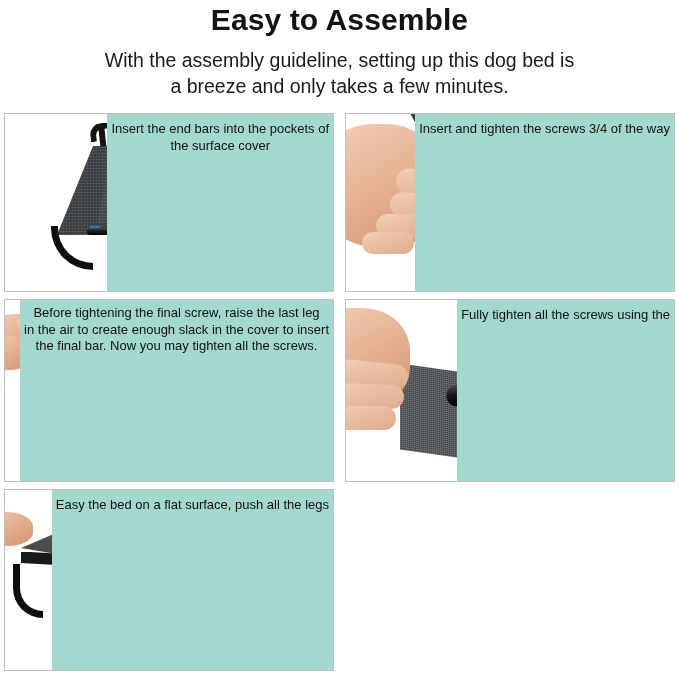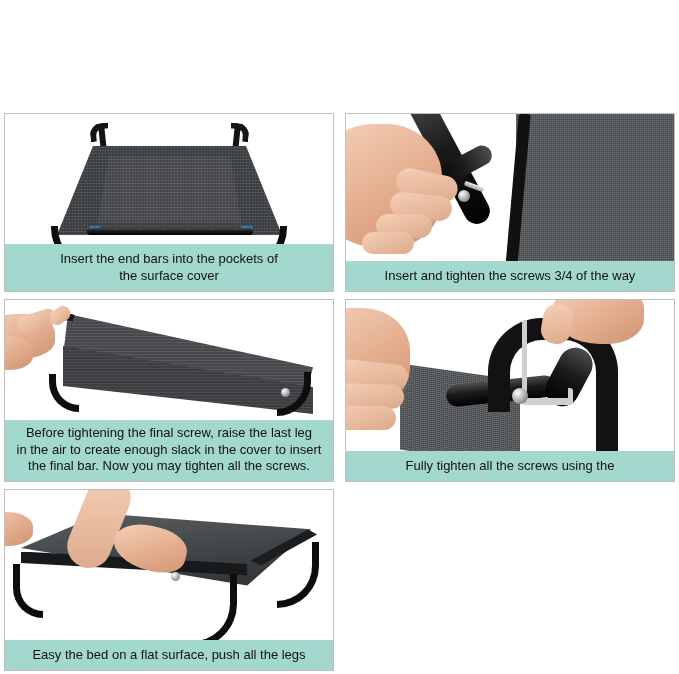--- a/index.html
+++ b/index.html
@@ -32,21 +32,21 @@
     grid-template-columns:330px 330px;
     grid-template-rows:179px 1fr 1fr;
     column-gap:11px;row-gap:7px;
   }
   .panel{
     position:relative;
     border:1px solid #bfbfbf;
     background:#ffffff;
     overflow:hidden;
     box-sizing:border-box;
-    display:flex;flex-direction:column;
+    display:flex;
   }
   .stage{position:relative;flex:1 1 auto;overflow:hidden;background:#fff;}
   .caption{
     background:#a3d8ce;
     color:#111;
     font-size:13px;line-height:17px;
     text-align:center;
     padding:6px 4px 7px 4px;
     flex:0 0 auto;
   }
@@ -128,20 +128,27 @@
   .screwhead{position:absolute;background:radial-gradient(circle at 35% 32%,#fdfdfd,#8e8e8e 70%);border-radius:50%;}
   .allen{position:absolute;border:5px solid #cfcfcf;border-radius:3px;background:transparent;}
 
   .edgeband{position:absolute;background:#111;border-radius:3px;}
 </style>
 </head>
 <body>
 
 <div class="page">
 
+  <div class="header">
+    <h1 class="title">Easy to Assemble</h1>
+    <div class="subtitle">
+      <div>With the assembly guideline, setting up this dog bed is</div>
+      <div>a breeze and only takes a few minutes.</div>
+    </div>
+  </div>
 
   <div class="grid">
 
 
     <div class="panel">
       <div class="stage">
         <div class="art">
 
           <div class="post hook" style="left:95px;top:12px;height:34px;transform:rotate(-6deg);"></div>
           <div class="post hook" style="left:228px;top:12px;height:34px;transform:rotate(6deg) scaleX(-1);"></div>

